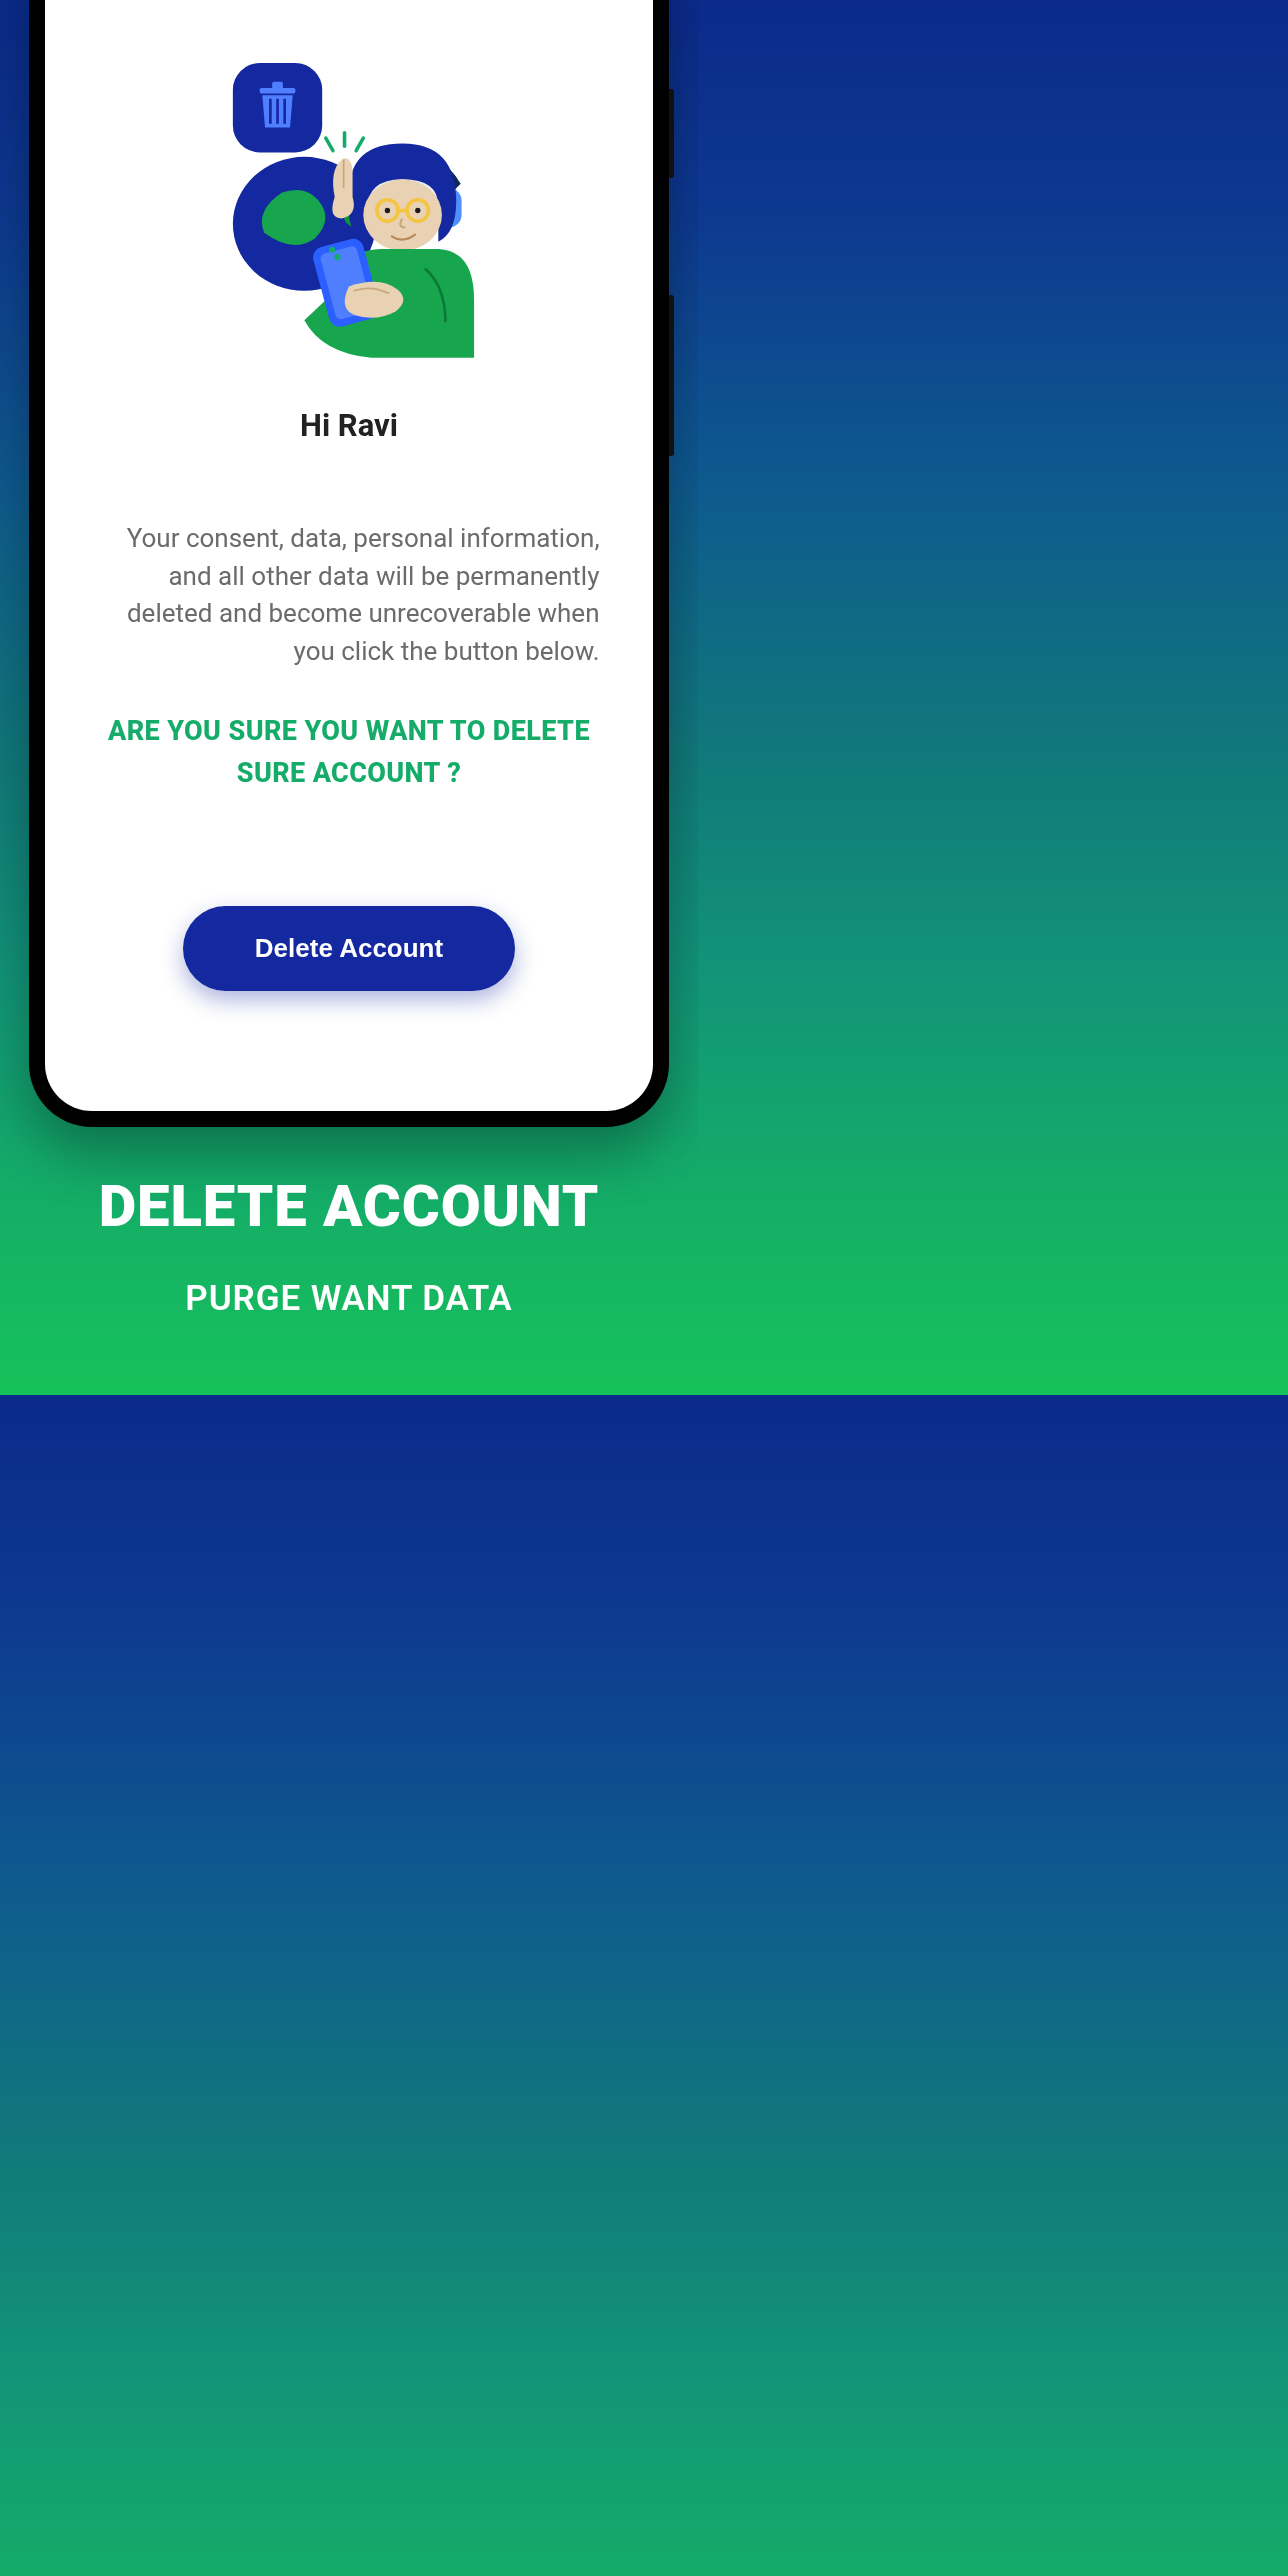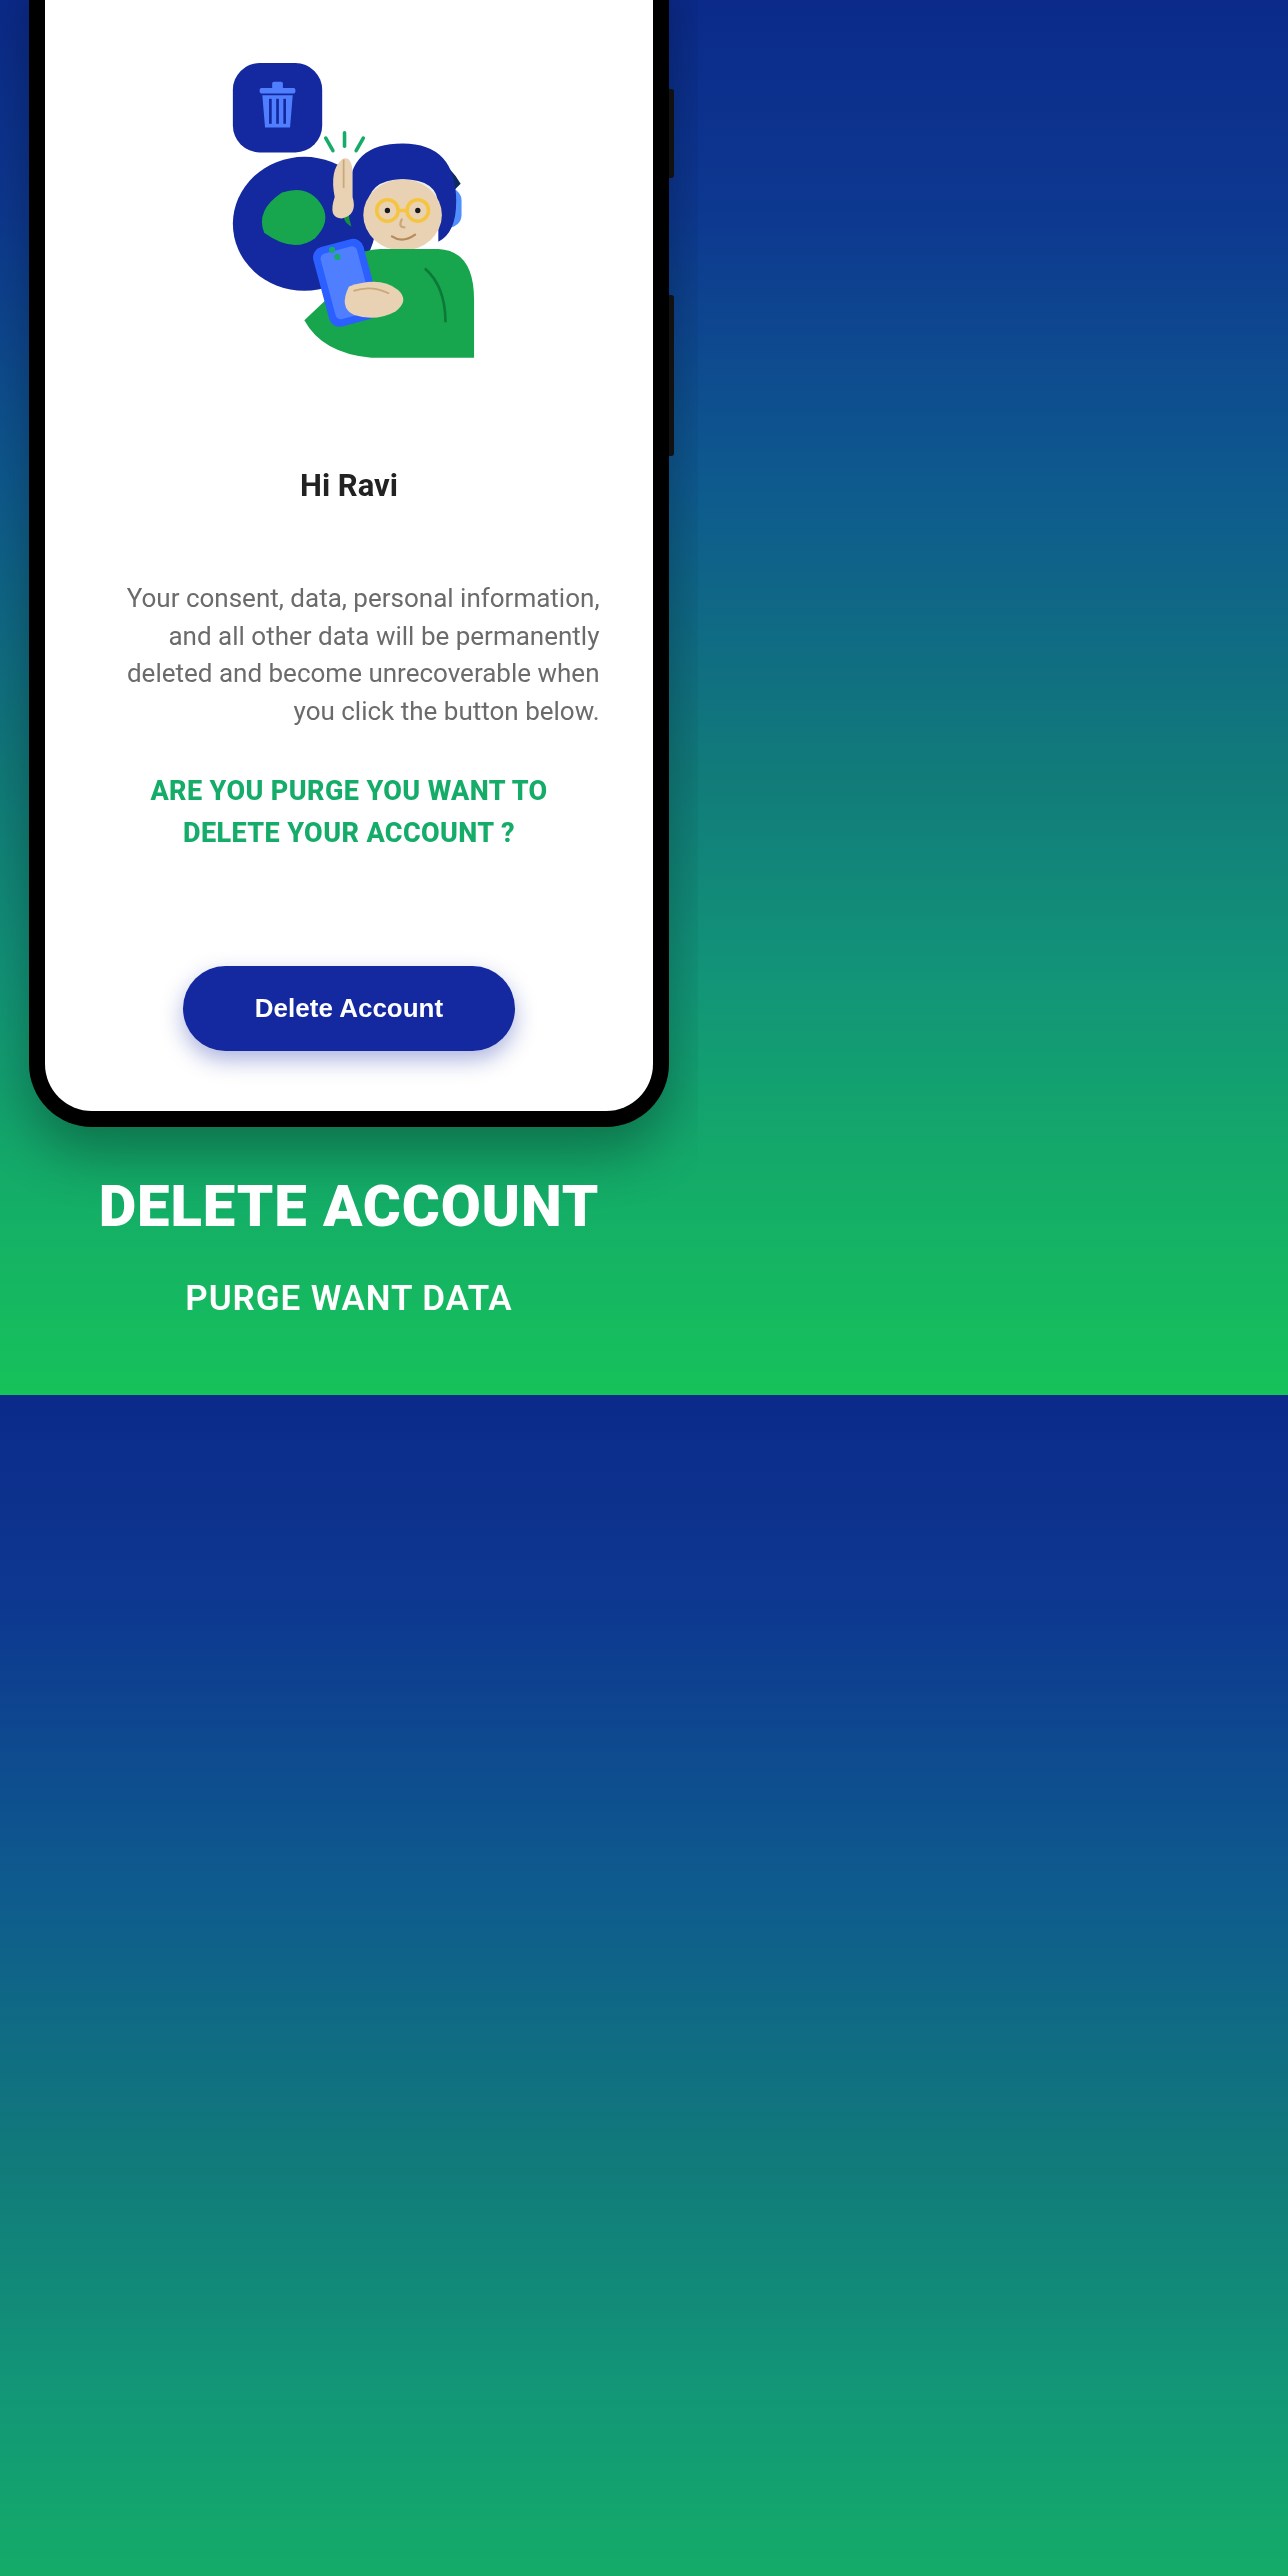--- a/index.html
+++ b/index.html
@@ -56,21 +56,21 @@
       flex-direction: column;
       align-items: center;
     }
     .illustration {
       margin-top: 54px;
       width: 268px;
       height: 304px;
       position: relative;
     }
     .greeting {
-      margin-top: 109px;
+      margin-top: 49px;
       font-size: 31px;
       font-weight: 700;
       color: #222;
       text-align: left;
     }
     .body-text {
       margin-top: 76px;
       font-size: 26px;
       line-height: 1.45;
       color: #6b6b6b;
@@ -182,21 +182,21 @@
 
         <path d="M 150 260 Q 185 248 205 264 Q 218 276 202 288 Q 180 300 156 292 Q 138 284 150 260 Z" fill="#e9d2b4"></path>
         <path d="M 155 265 Q 175 258 195 268" fill="none" stroke="#c9a87a" stroke-width="2"></path>
       </svg>
     </div>
 
     <h2 class="greeting">Hi Ravi</h2>
 
     <p class="body-text">Your consent, data, personal information, and all other data will be permanently deleted and become unrecoverable when you click the button below.</p>
 
-    <p class="confirm-text">ARE YOU PURGE YOU WANT TO DELETE YOUR ACCOUNT ?</p>
+    <p class="confirm-text">ARE YOU SURE YOU WANT TO DELETE SURE ACCOUNT ?</p>
 
     <button class="delete-button">Delete Account</button>
 
   </div>
 </div>
 
 <div class="footer-section">
   <div class="footer-title">DELETE ACCOUNT</div>
   <div class="footer-subtitle">PURGE WANT DATA</div>
 </div>

